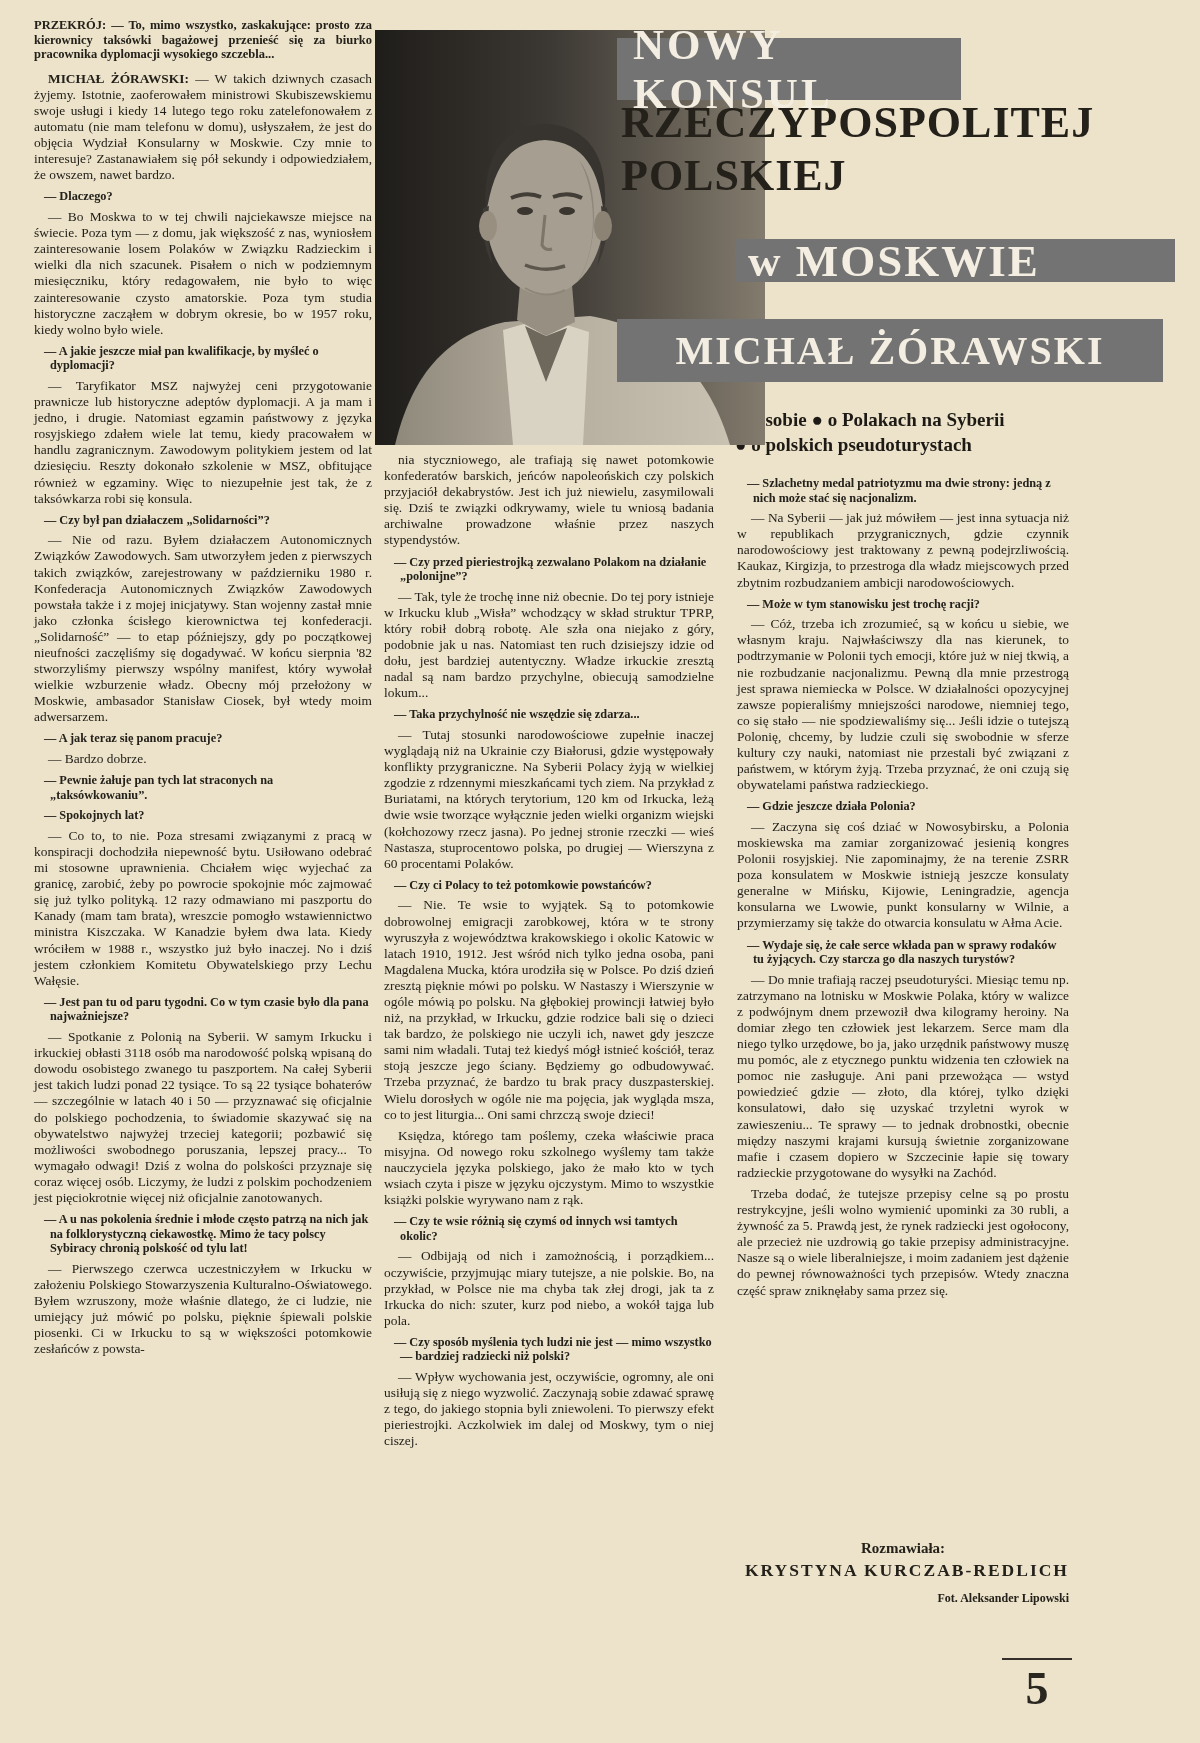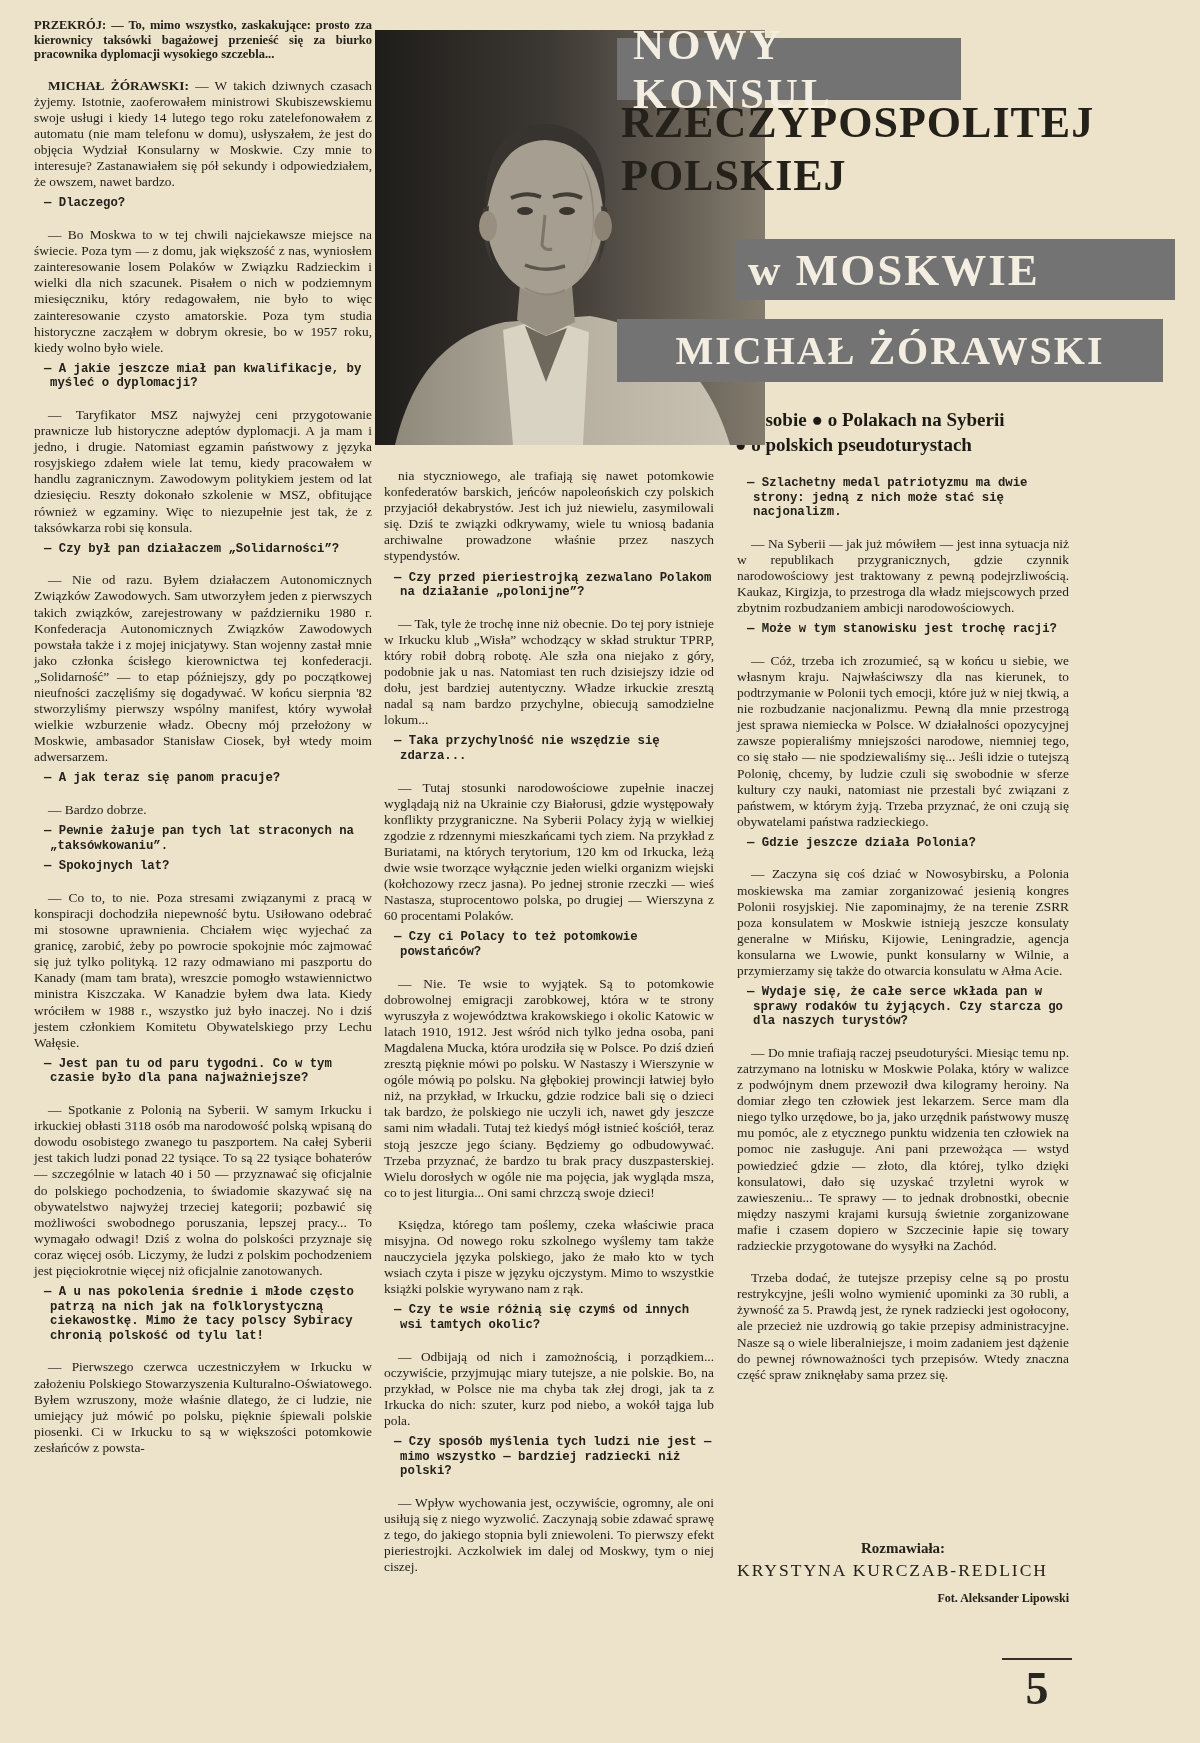--- a/index.html
+++ b/index.html
@@ -9,47 +9,47 @@
     font-family:"Liberation Serif", serif;
     margin:0 auto;
     padding-left:8px;
   }
   .col{position:absolute;}
   .col-left{left:34px; top:18px; width:338px;}
   .col-middle{left:384px; top:452px; width:330px;}
   .col-right{left:737px; top:470px; width:332px;}
   .para{margin:0 0 5px; text-align:justify; font-size:13.4px; line-height:16.1px;}
   .para b{font-weight:bold;}
-  .answer{text-indent:14px;margin-top:16px;}
+  .answer{text-indent:14px;}
   .question{font-weight:bold; font-size:12.3px; line-height:14.6px;
-    margin:6px 0 5px; padding-left:16px; text-indent:-6px; text-align:left;font-family:Liberation Mono, monospace;}
+    margin:6px 0 5px; padding-left:16px; text-indent:-6px; text-align:left;}
   .intro{font-weight:bold; font-size:12.5px; line-height:14.6px; margin:0 0 9px; text-align:justify;}
 
   .photo{position:absolute; left:375px; top:30px; width:390px; height:415px; z-index:1;
     box-shadow:0 0 0 1px #c9bfa4 inset;}
   .photo svg{display:block;}
 
   .banner{position:absolute; background:#737373; color:#f3eee1; z-index:2;
     display:flex; align-items:center; font-weight:bold;}
   .banner-top{left:617px; top:38px; width:328px; height:62px;
     font-size:43px; letter-spacing:3px; padding-left:16px;}
-  .banner-city{left:736px; top:239px; width:427px; height:61px;
+  .banner-city{left:736px; top:239px; width:427px; height:43px;
     font-size:45px; letter-spacing:2px; padding-left:12px;}
   .banner-name{left:617px; top:319px; width:546px; height:63px;
     font-size:40px; letter-spacing:2px; justify-content:center;}
 
   .title-lines{position:absolute; left:621px; top:96px; width:545px; z-index:2;
     color:#24201a; font-weight:bold; font-size:44px; line-height:53px; letter-spacing:1px;}
 
   .bullets{position:absolute; left:735px; top:407px; width:345px;
     font-weight:bold; font-size:19px; line-height:25px; color:#1d1a15;}
 
   .signature{position:absolute; left:737px; top:1540px; width:332px;}
   .sig-label{font-weight:bold; font-size:15px; text-align:center;}
-  .sig-author{font-weight:normal; font-size:17.5px; letter-spacing:2px; text-align:left; margin-top:3px;}
+  .sig-author{font-weight:bold; font-size:17.5px; letter-spacing:2px; text-align:right; margin-top:3px;}
   .sig-credit{font-weight:bold; font-size:12px; text-align:right; margin-top:10px;}
 
   .page-number{position:absolute; left:1002px; top:1658px; width:70px;
     text-align:center; font-size:46px; font-weight:bold; color:#2a2721;
     border-top:2px solid #35312a; padding-top:2px;}
 </style>
 </head>
 <body>
 
 <div class="page">

